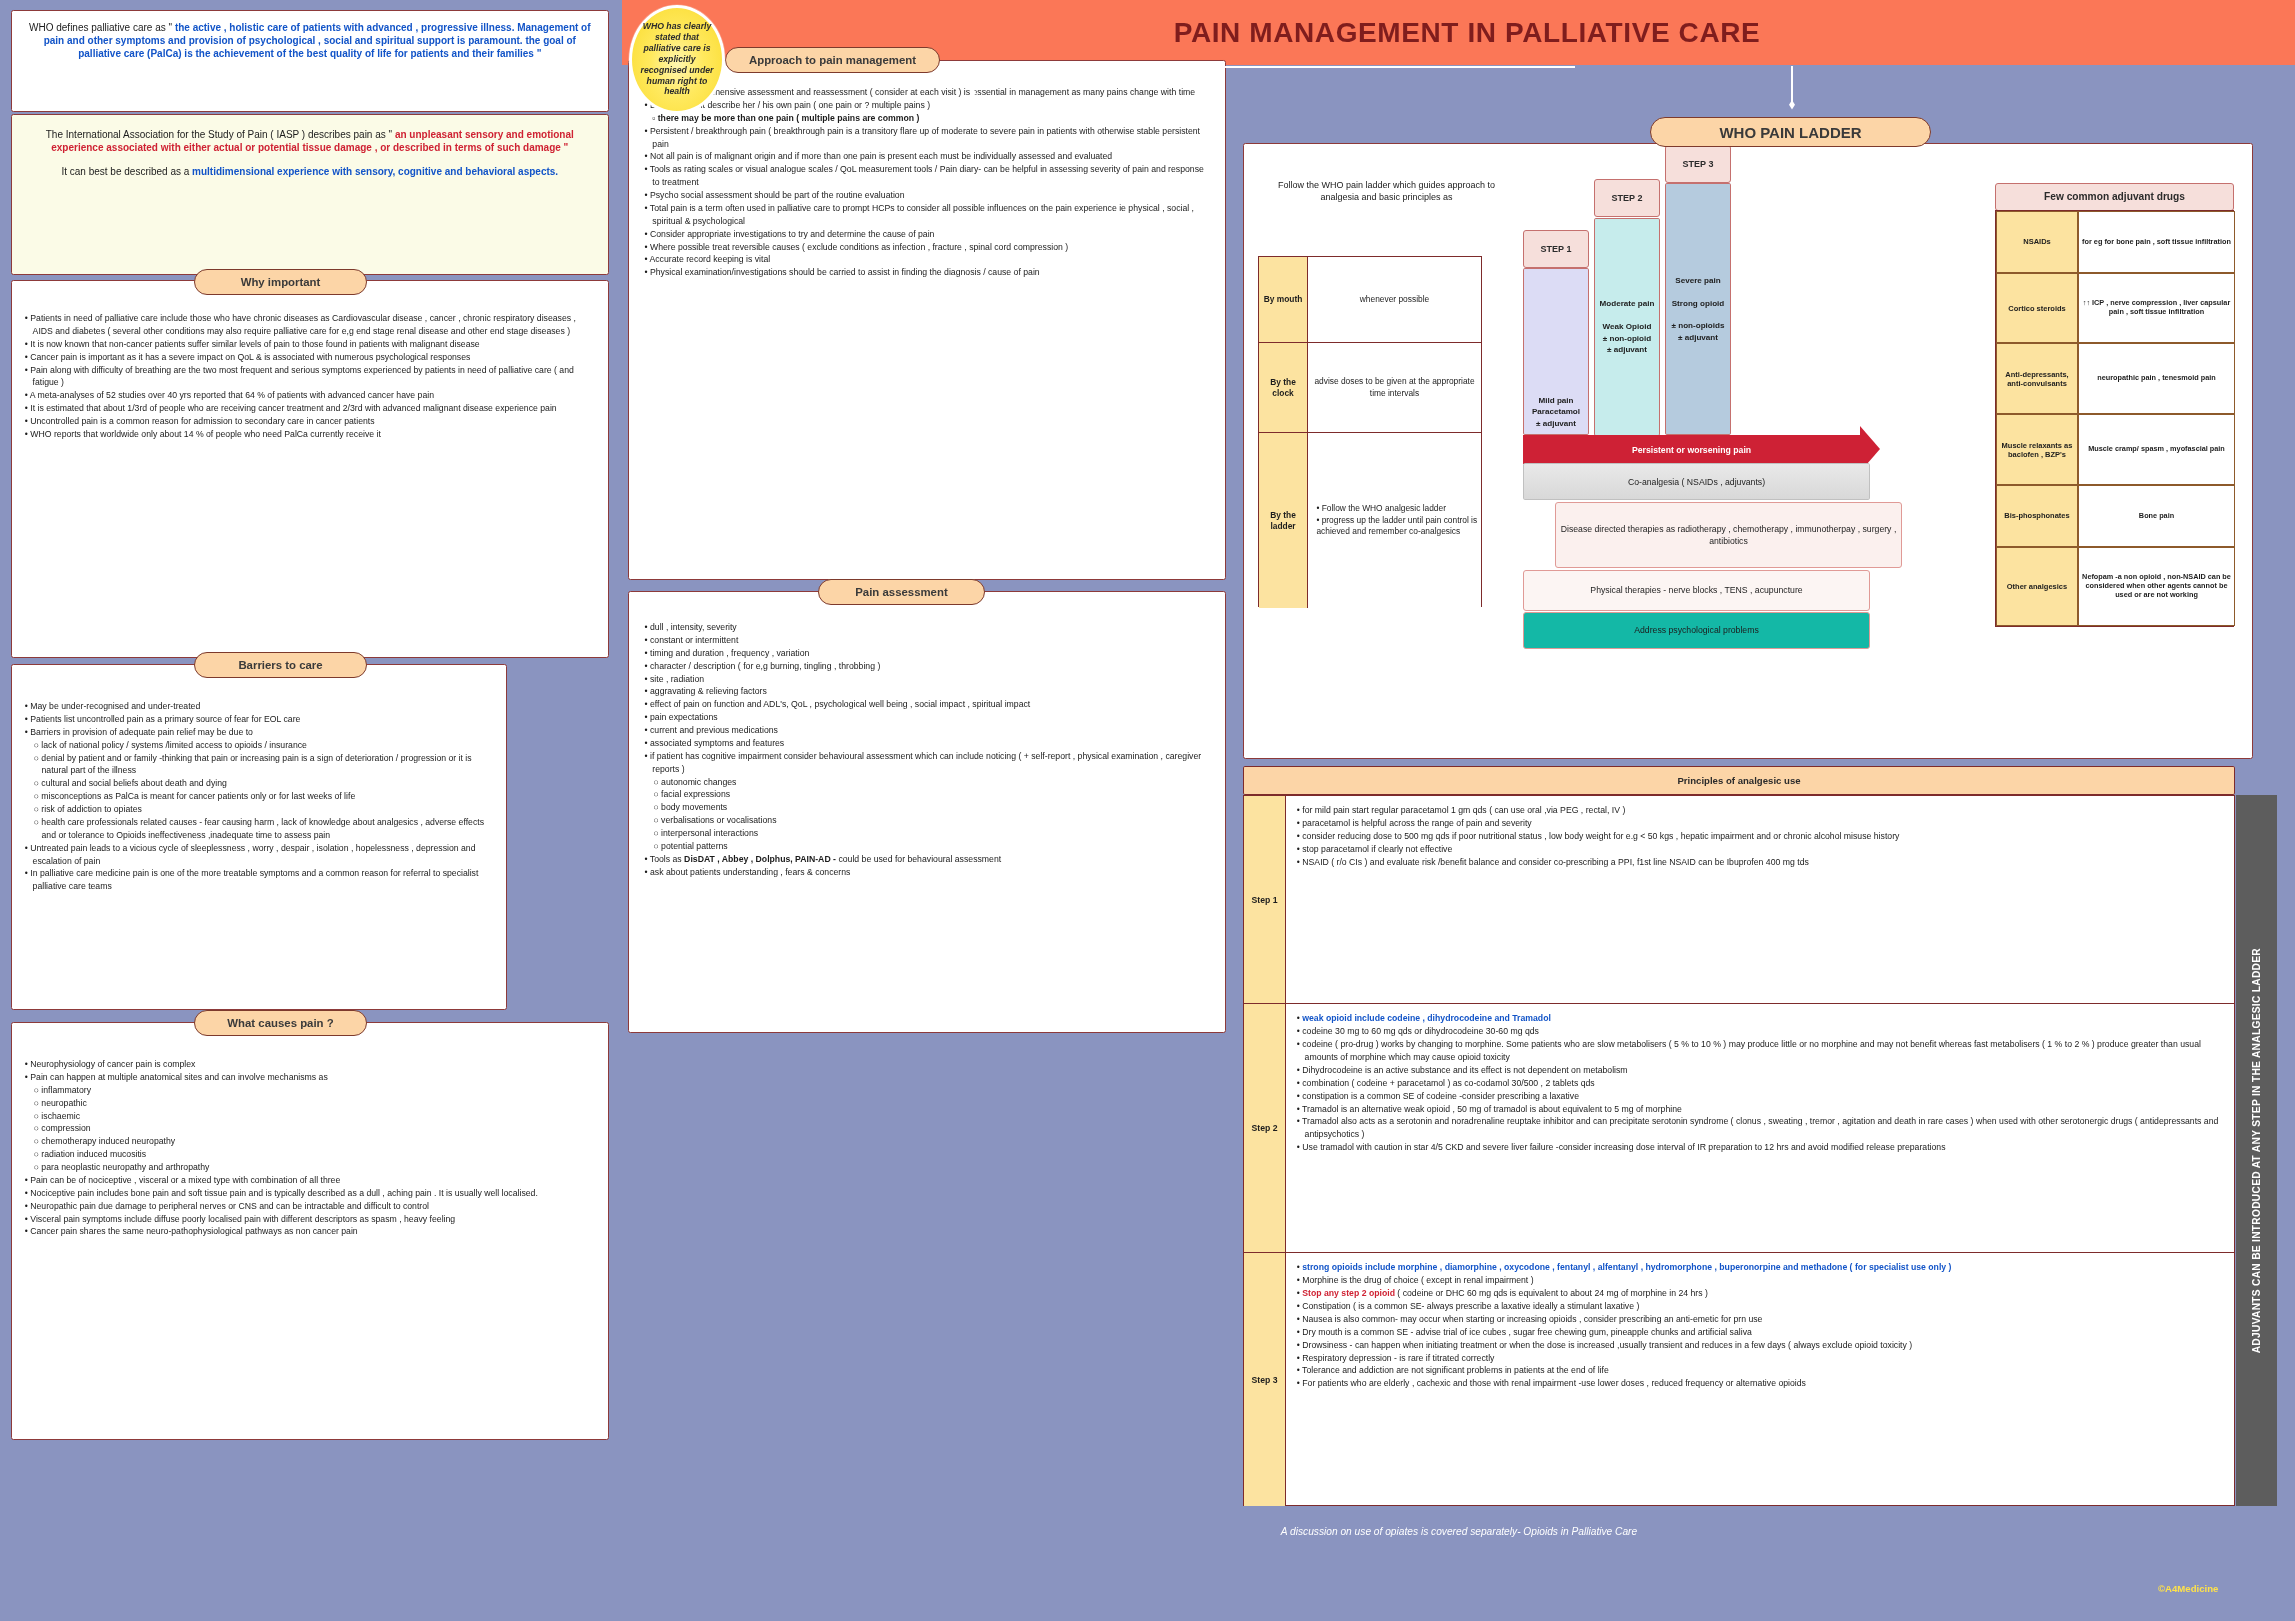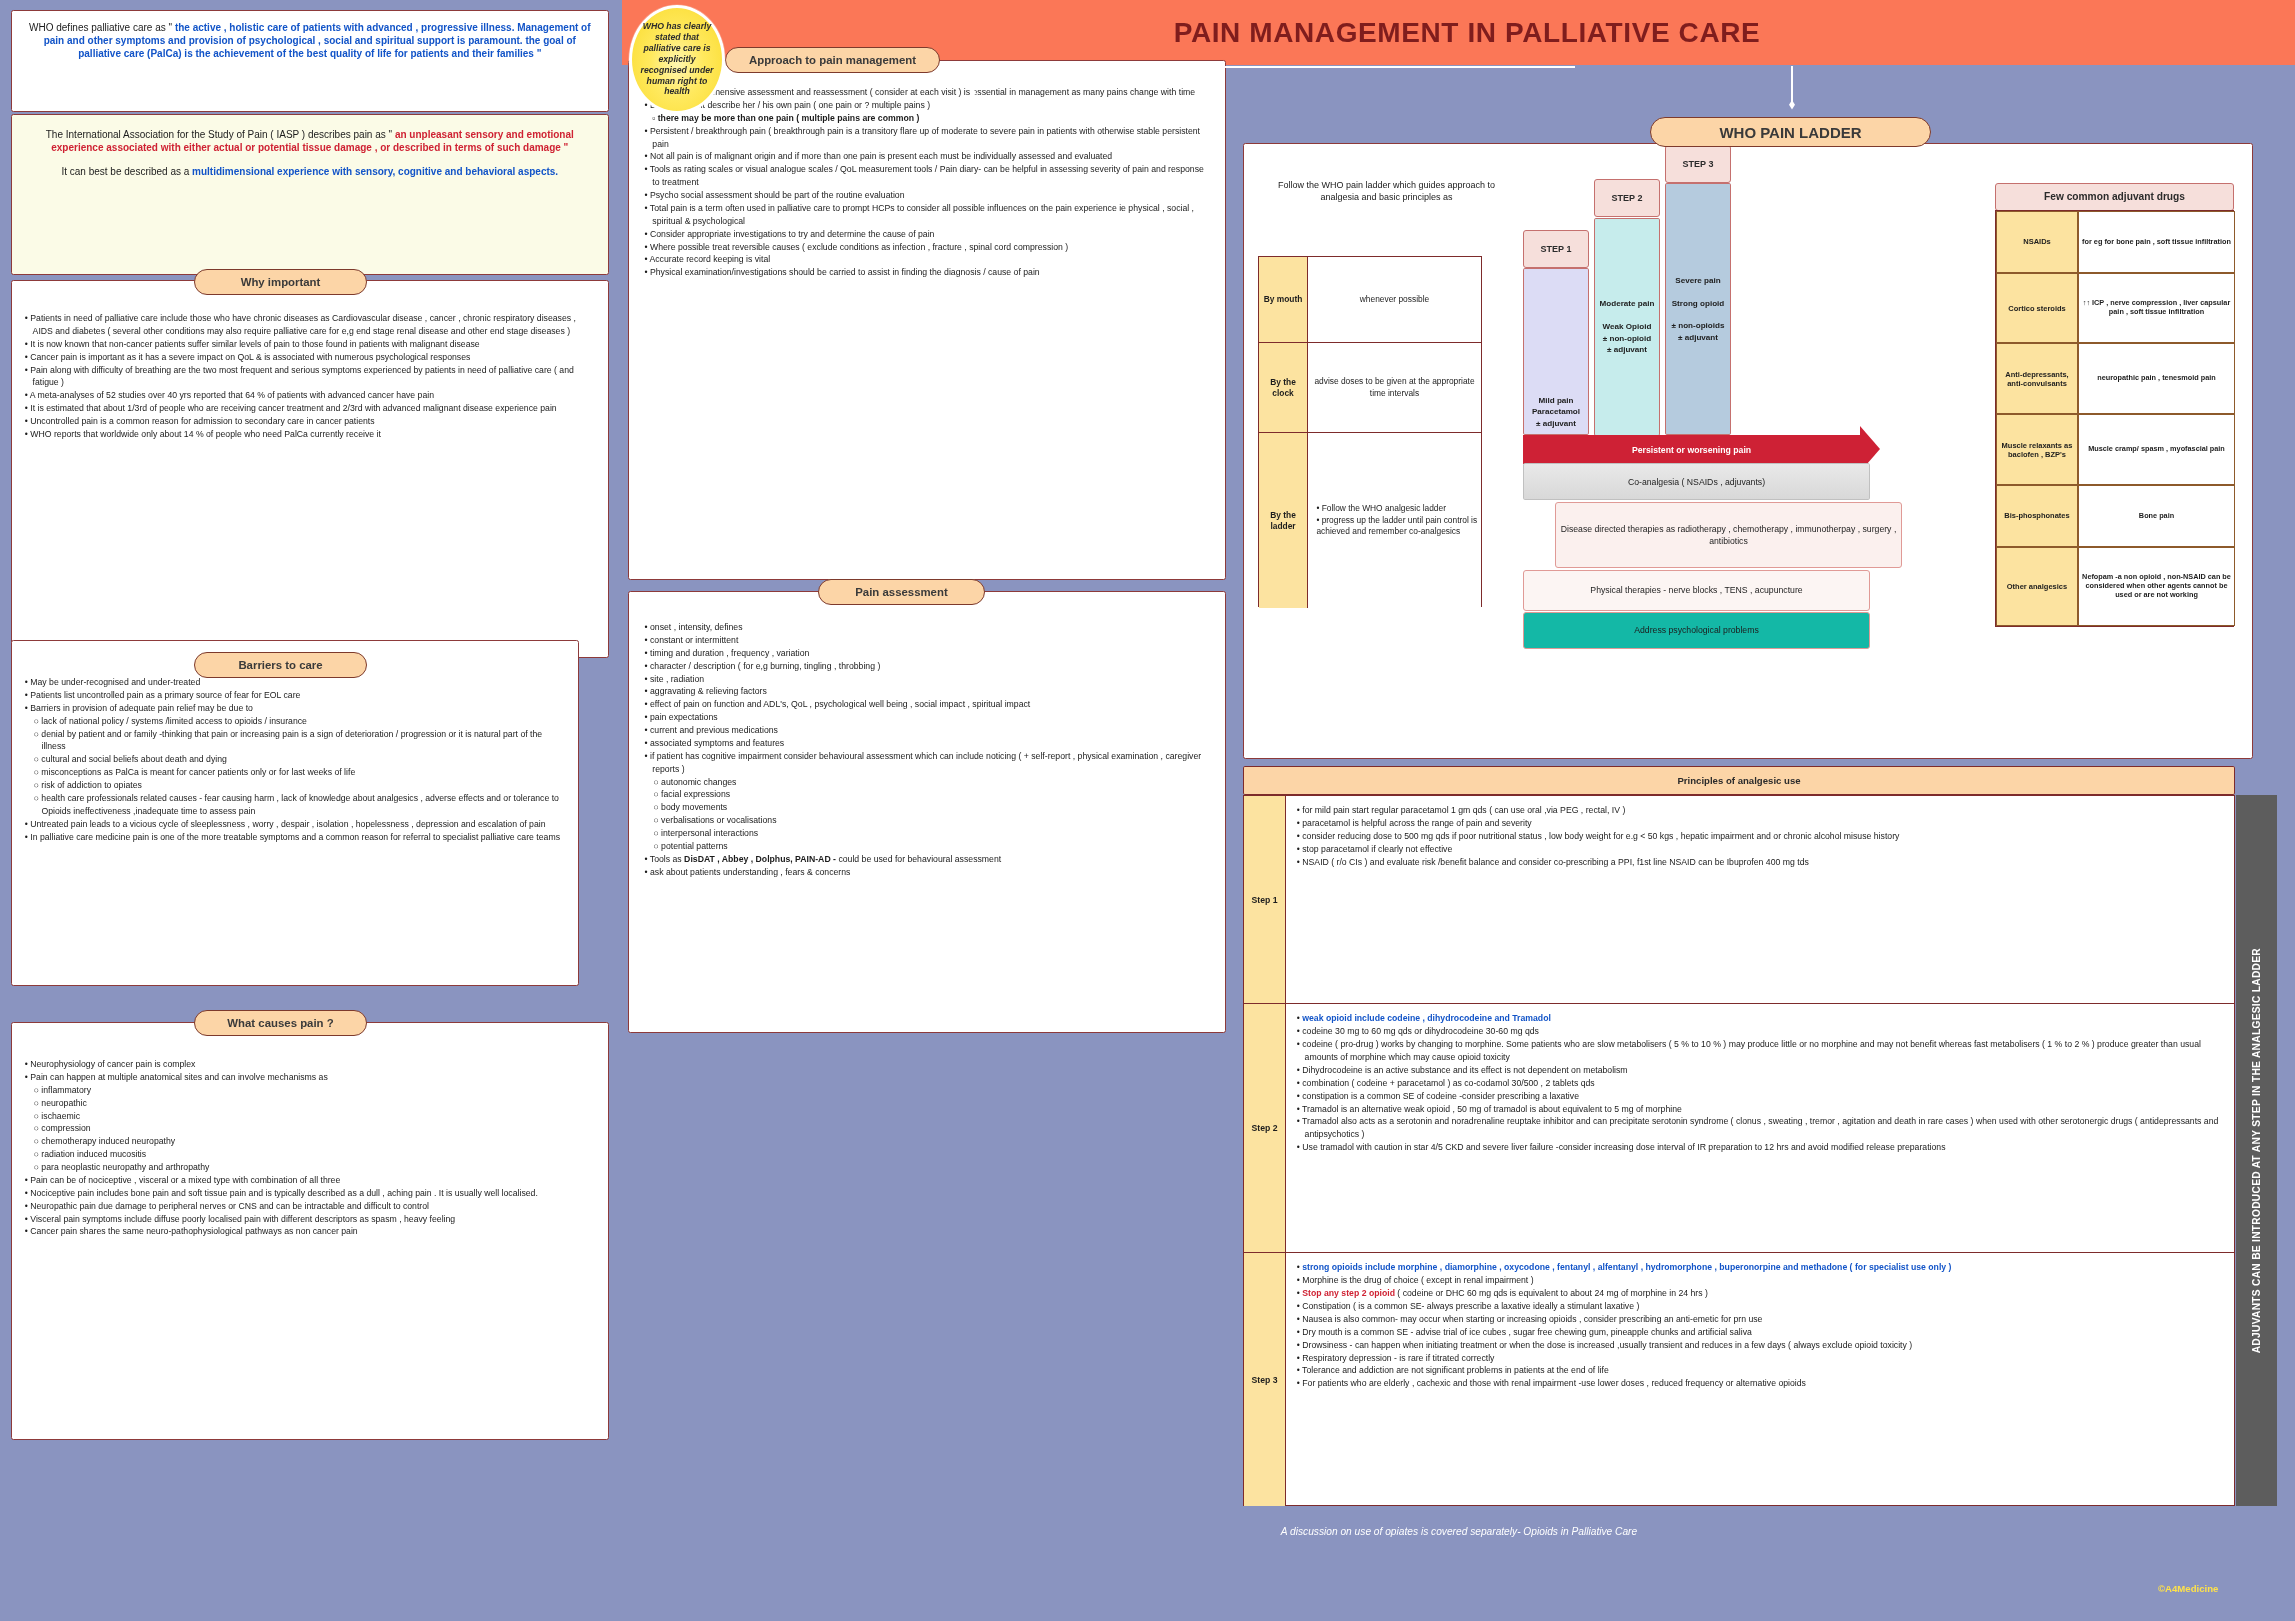--- a/index.html
+++ b/index.html
@@ -260,21 +260,21 @@
         <div class="b">A meta-analyses of 52 studies over 40 yrs reported that 64 % of patients with advanced cancer have pain</div>
         <div class="b">It is estimated that about 1/3rd of people who are receiving cancer treatment and 2/3rd with advanced malignant disease experience pain</div>
         <div class="b">Uncontrolled pain is a common reason for admission to secondary care in cancer patients</div>
         <div class="b">WHO reports that worldwide only about 14 % of people who need PalCa currently receive it</div>
       </div>
   </div>
 
   <div class="pill" style="left:194px; top:652px; width:173px; height:26px; font-size:11.4px;">
     <span>Barriers to care</span>
   </div>
-  <div class="panel" style="left:10.8px; top:640px; width:568px; height:346px;">
+  <div class="panel" style="left:10.8px; top:664px; width:496px; height:346px;">
     <div class="bullets" id="barriers-list" style="padding:35px 13px 6px 13px;">
         <div class="b">May be under-recognised and under-treated</div>
         <div class="b">Patients list uncontrolled pain as a primary source of fear for EOL care</div>
         <div class="b">Barriers in provision of adequate pain relief may be due to</div>
         <div class="sub">lack of national policy / systems /limited access to opioids / insurance</div>
         <div class="sub">denial by patient and or family -thinking that pain or increasing pain is a sign of deterioration / progression or it is natural part of the illness</div>
         <div class="sub">cultural and social beliefs about death and dying</div>
         <div class="sub">misconceptions as PalCa is meant for cancer patients only or for last weeks of life</div>
         <div class="sub">risk of addiction to opiates</div>
         <div class="sub">health care professionals related causes - fear causing harm , lack of knowledge about analgesics , adverse effects and or tolerance to Opioids ineffectiveness ,inadequate time to assess pain</div>
@@ -323,21 +323,21 @@
         <div class="b">Accurate record keeping is vital</div>
         <div class="b">Physical examination/investigations should be carried to assist in finding the diagnosis / cause of pain</div>
       </div>
   </div>
 
   <div class="pill" style="left:818px; top:579px; width:167px; height:26px; font-size:11.4px;">
     <span>Pain assessment</span>
   </div>
   <div class="panel" style="left:628px; top:591px; width:598px; height:442px;">
     <div class="bullets" id="assessment-list" style="padding:29px 15.5px 6px 15.5px;">
-        <div class="b">onset , intensity, defines</div>
+        <div class="b">dull , intensity, severity</div>
         <div class="b">constant or intermittent</div>
         <div class="b">timing and duration , frequency , variation</div>
         <div class="b">character / description ( for e,g burning, tingling , throbbing )</div>
         <div class="b">site , radiation</div>
         <div class="b">aggravating &amp; relieving factors</div>
         <div class="b">effect of pain on function and ADL's, QoL , psychological well being , social impact , spiritual impact</div>
         <div class="b">pain expectations</div>
         <div class="b">current and previous medications</div>
         <div class="b">associated symptoms and features</div>
         <div class="b">if patient has cognitive impairment consider behavioural assessment which can include noticing ( + self-report , physical examination , caregiver reports )</div>

